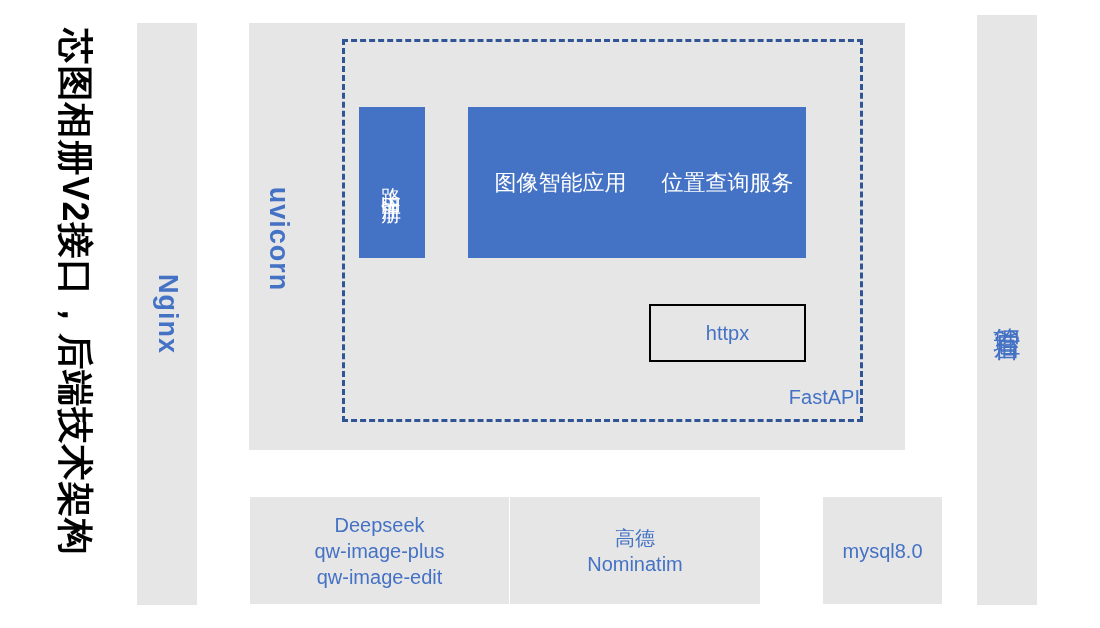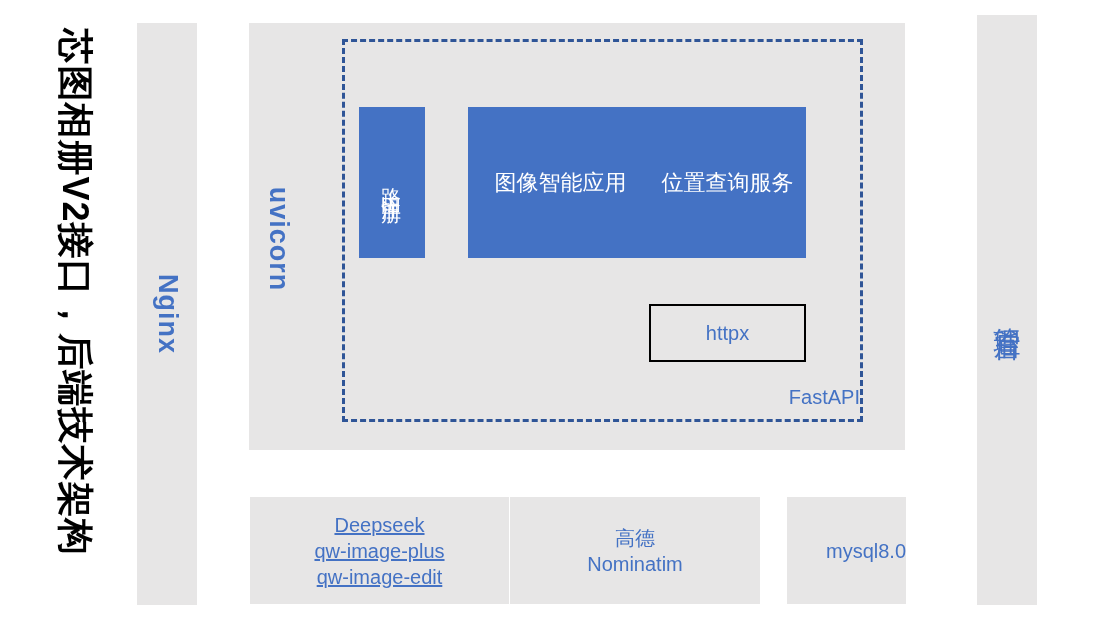--- a/index.html
+++ b/index.html
@@ -79,23 +79,23 @@
   #fastapi-label{
     position:absolute;left:0;bottom:10px;width:100%;
     text-align:right;color:var(--accent-blue);font-size:20px;
   }
   
   .service-box{
     position:absolute;top:497px;height:107px;background:var(--panel-gray);
     display:flex;flex-direction:column;align-items:center;justify-content:center;
     color:var(--accent-blue);font-size:20px;line-height:26px;text-align:center;
   }
-  #service-deepseek{left:250px;width:259px;text-decoration:underline;}
+  #service-deepseek{left:250px;width:259px;}
   #service-gaode{left:510px;width:250px;}
-  #service-mysql{left:787px;width:119px;align-items:flex-end;}
+  #service-mysql{left:823px;width:119px;}
 </style>
 </head>
 <body>
 
 <div id="stage">
 
   <div class="page-title">芯图相册V2接口，后端技术架构</div>
 
   <div class="vbar" id="nginx-bar">
     <span class="rot-label">Nginx</span>

